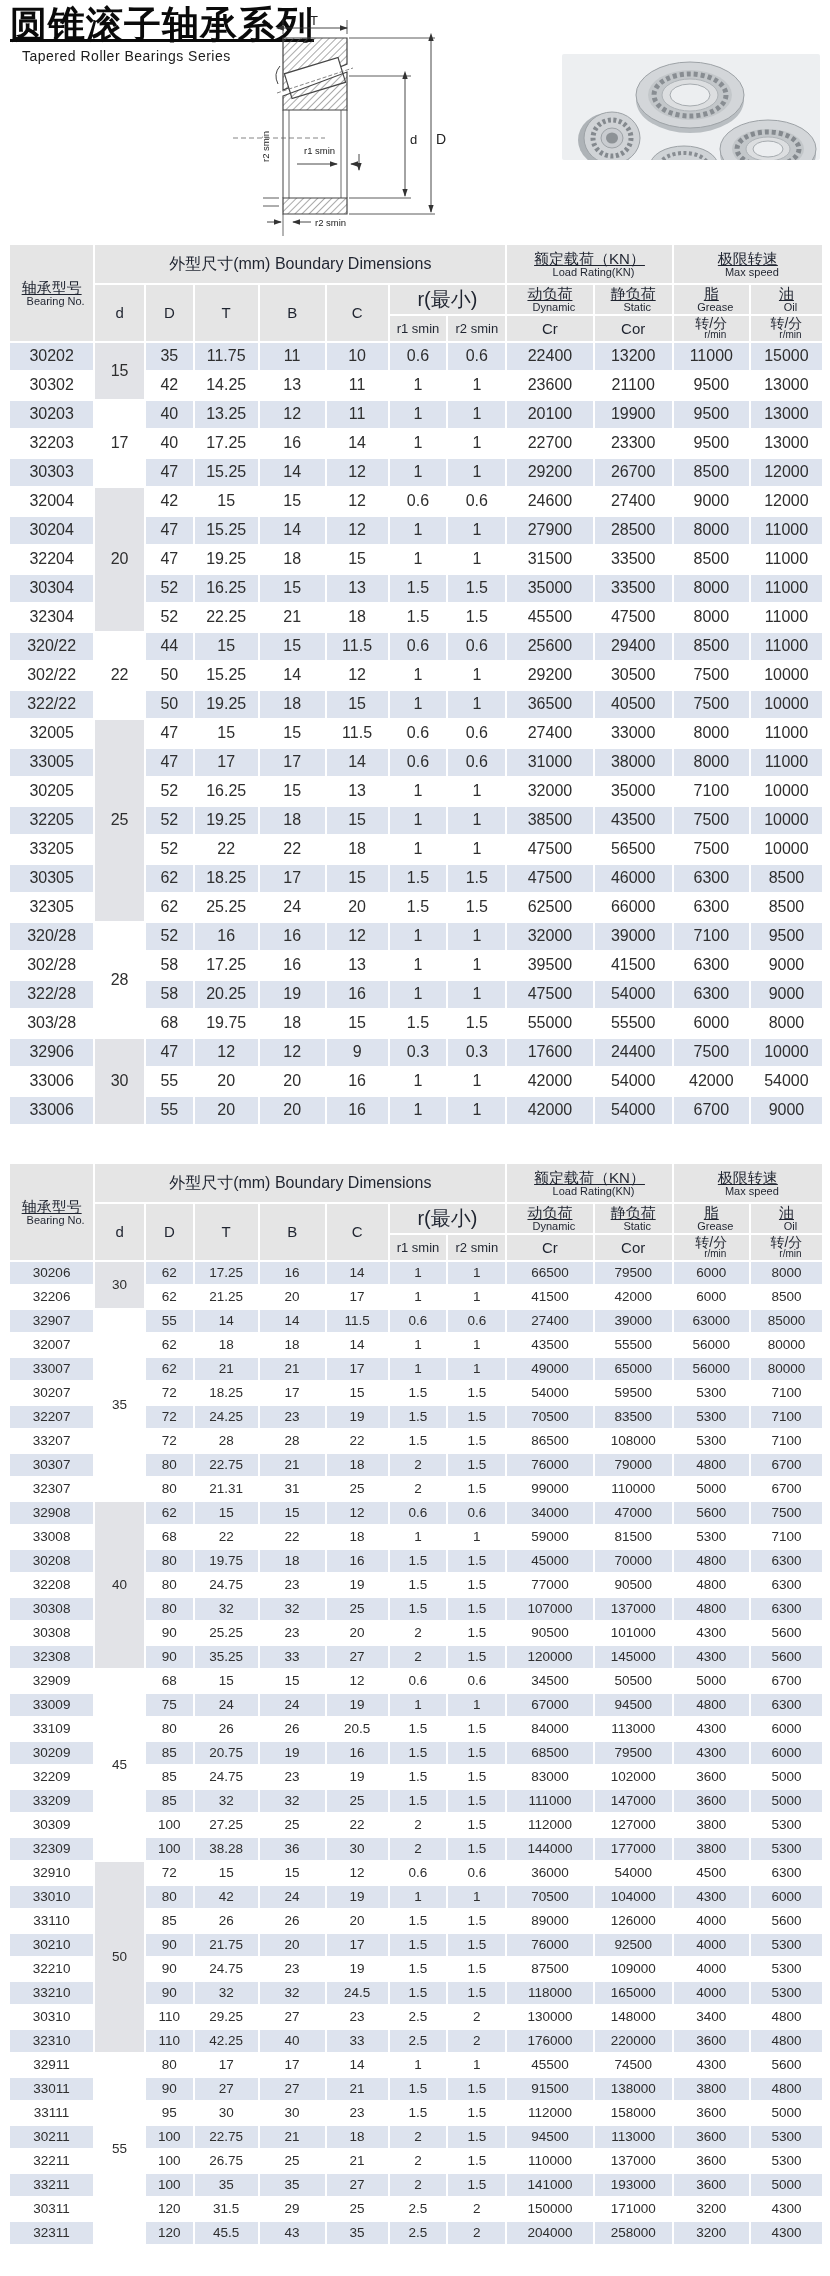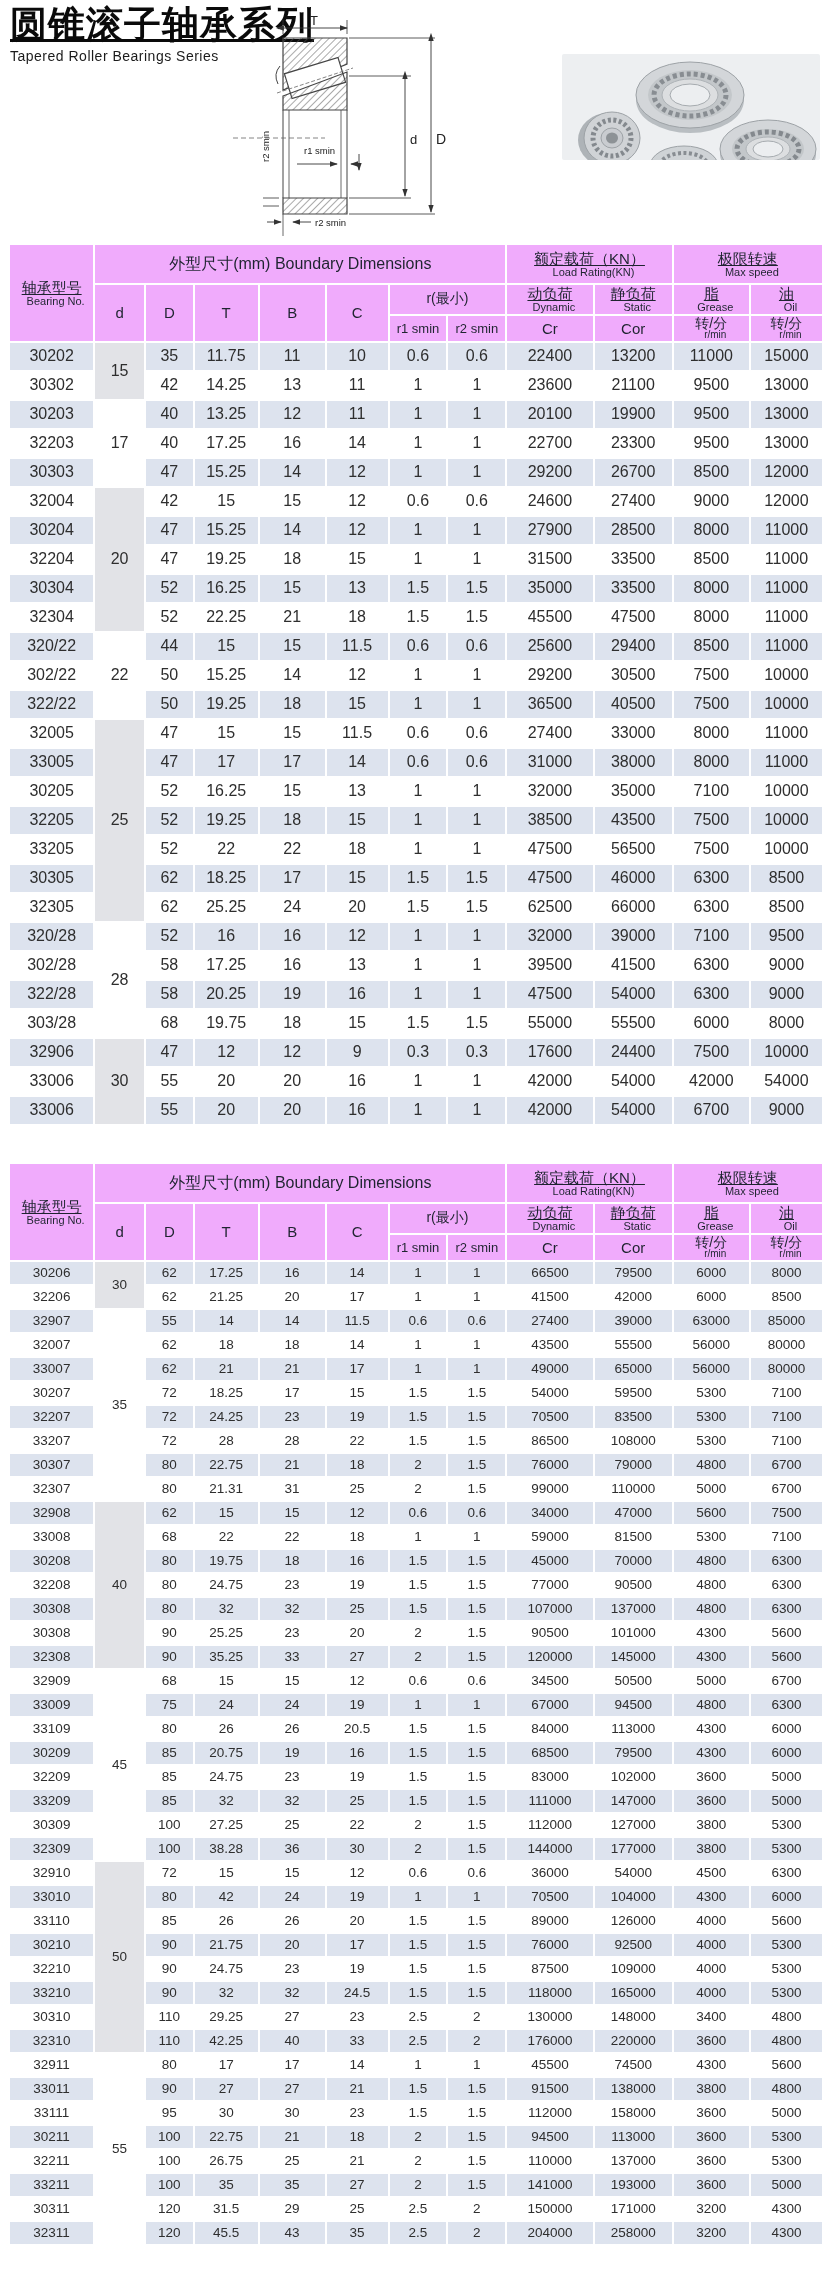--- a/index.html
+++ b/index.html
@@ -1,43 +1,43 @@
 <!DOCTYPE html>
 <html><head>
 <meta charset="utf-8">
 <style>
   html,body{margin:0;padding:0;background:#fff;}
   body{width:830px;font-family:"Liberation Sans","DejaVu Sans",sans-serif;}
   .page{position:relative;width:830px;height:2276px;background:#fff;overflow:hidden;}
 
   .brand{position:absolute;left:10px;top:4px;}
   .brand h1{margin:0;font-size:37px;line-height:1.15;font-weight:900;color:#0a0a0a;letter-spacing:1px;text-decoration:underline;}
-  .brand .sub{font-size:14px;color:#1b1b1b;margin-top:1px;letter-spacing:.5px;}
+  .brand .sub{font-size:14px;color:#1b1b1b;margin-top:1px;letter-spacing:.5px;margin-left:12px;}
 
   .diagram{position:absolute;left:183px;top:14px;}
   .photo{position:absolute;left:562px;top:54px;}
 
   table.spec{position:absolute;left:8px;width:816px;border-collapse:collapse;table-layout:fixed;}
   #table1{top:243px;}
   #table2{top:1162px;}
   .spec th,.spec td{border:2px solid #fff;text-align:center;vertical-align:middle;padding:0;font-weight:normal;color:#2e2e2e;overflow:hidden;}
-  .spec thead th{background:#f0abfc;color:#1f2430;}
+  .spec thead th{background:#e5e5e5;color:#1f2430;}
   .hr1{height:40px;} .hr2{height:29px;} .hr3{height:27px;}
   #table1 tbody tr{height:29px;font-size:16px;}
   #table2 tbody tr{height:24px;font-size:13.5px;}
   tr.r-odd td{background:#dde3ee;}
   tr.r-even td{background:#ffffff;}
   td.d-gray{background:#e2e3e7 !important;}
   td.d-white{background:#ffffff !important;}
   .zh-lg{font-size:16px;}
   .zh-md{font-size:15px;text-decoration:underline;}
   .en-sm{display:block;font-size:11px;line-height:1.05;margin-top:-1px;margin-left:8px;}
   .stack{line-height:1.15;}
   .letter{font-size:15px;}
-  .rmin{font-size:14px;}
+  .rmin{font-size:20px;}
   .rsmin{font-size:13px;}
   .crcor{font-size:15px;}
   .rpm{font-size:14px;line-height:1.05;}
   .rpm .en-sm{font-size:10px;}
 </style>
 </head>
 <body>
 
 <div class="page">
 

